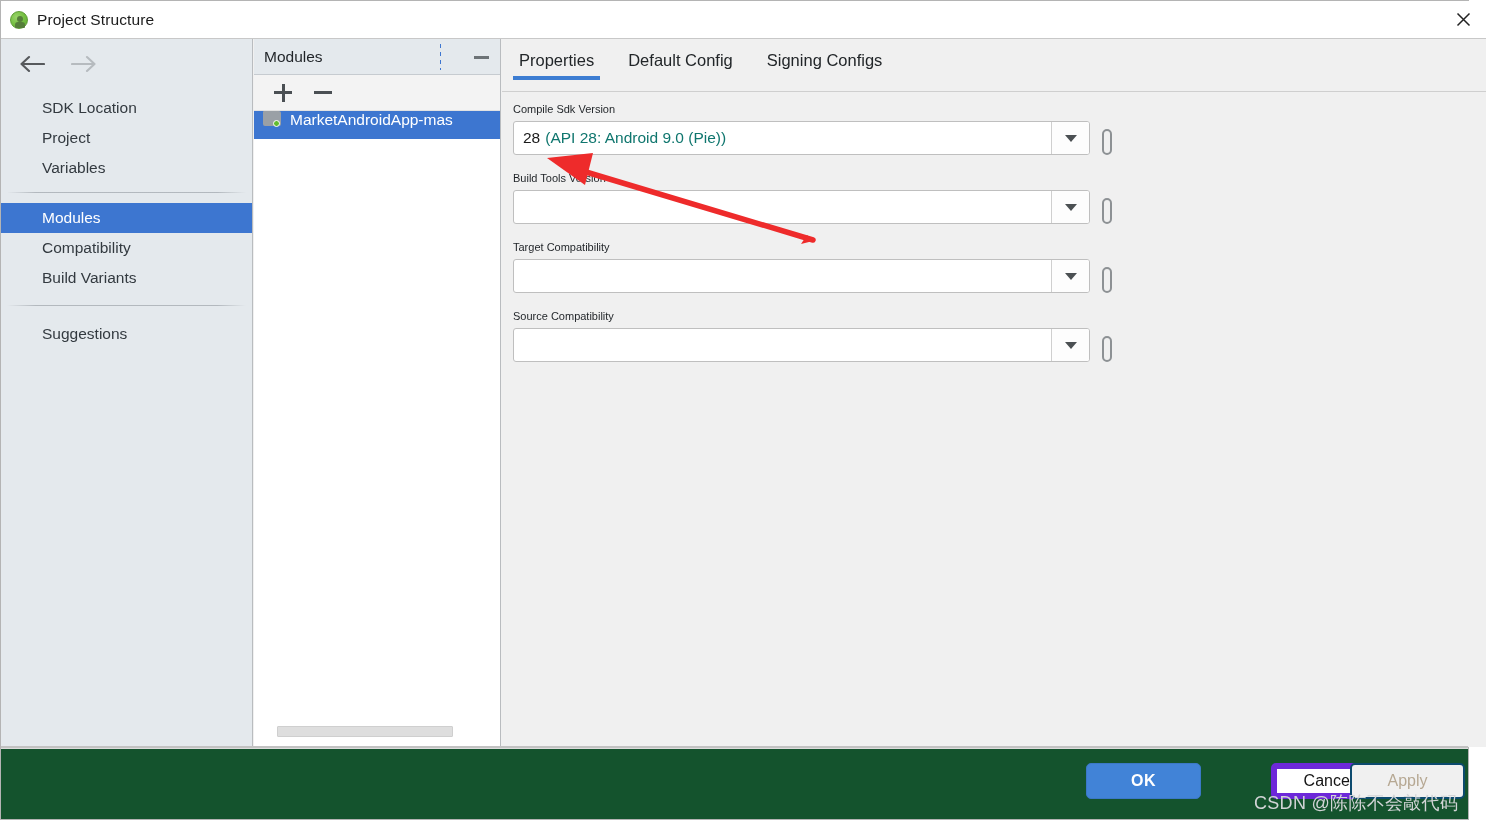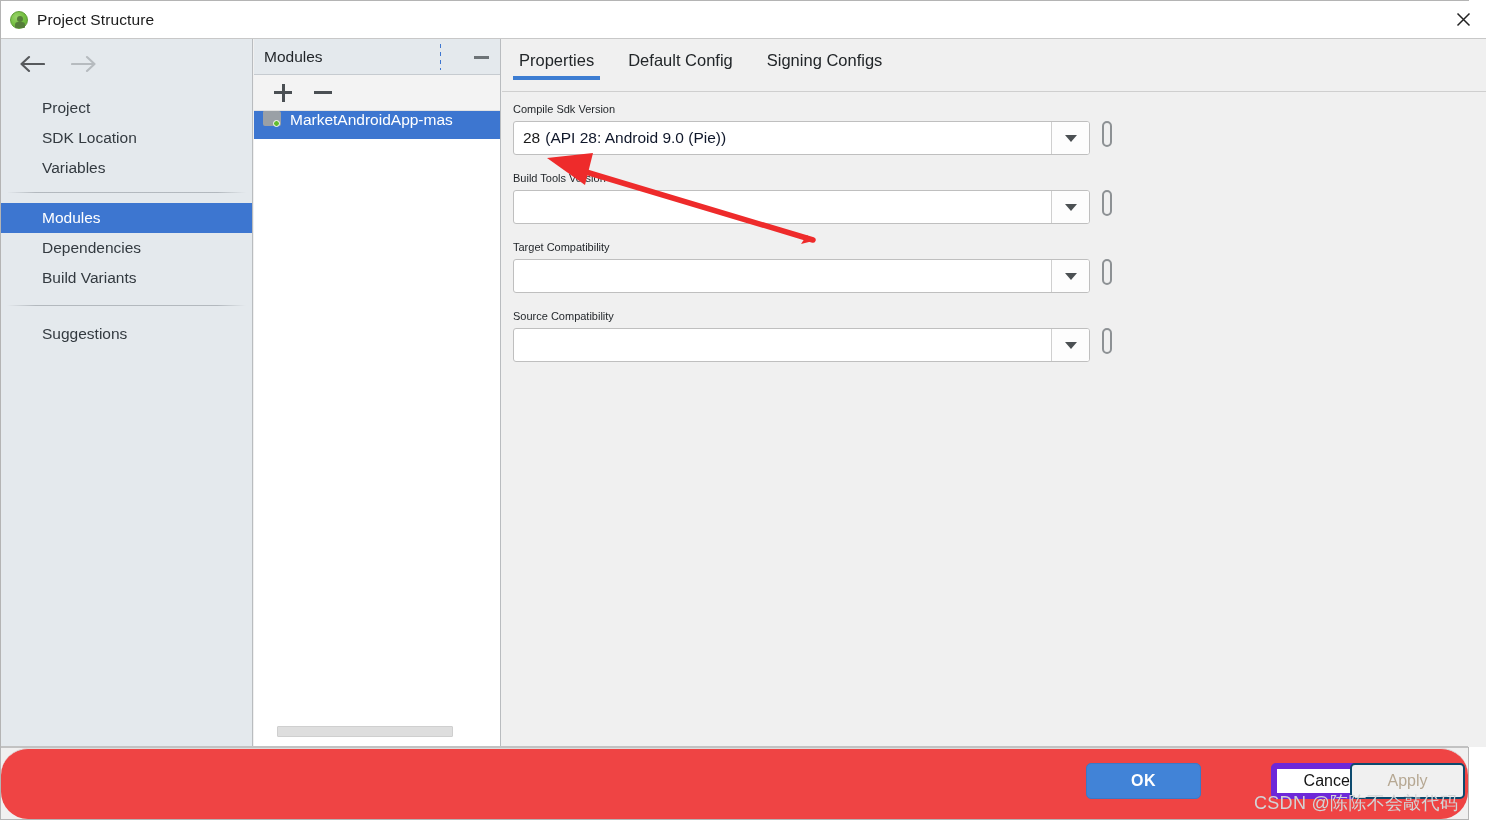--- a/index.html
+++ b/index.html
@@ -193,38 +193,38 @@
   }
 
   .form {
     position: absolute; left: 11px; top: 64px; right: 0;
   }
   .field-label {
     font-size: 11px; color: #1f2327;
     margin-bottom: 6px; white-space: nowrap;
   }
   .field-row {
-    display: flex; align-items: flex-start; gap: 12px;
+    display: flex; align-items: flex-end; gap: 12px;
     margin-bottom: 17px;
   }
   .combo {
     position: relative;
     width: 577px; height: 34px;
     display: flex; align-items: stretch;
     background: #ffffff;
     border: 1px solid #bfbfbf;
     border-radius: 3px;
   }
   .combo .value {
     flex: 1; display: flex; align-items: center;
     padding-left: 9px; font-size: 15.5px;
     overflow: hidden; white-space: nowrap;
   }
   .combo .value .primary { color: #1a1a1a; }
-  .combo .value .secondary { color: #0f172a; margin-left: 5px; }
+  .combo .value .secondary { color: #0f766e; margin-left: 5px; }
   .combo .arrow-btn {
     width: 38px; flex: none;
     border-left: 1px solid #cfcfcf;
     background: #fdfdfd;
     border-radius: 0 2px 2px 0;
     display: flex; align-items: center; justify-content: center;
     cursor: pointer;
   }
   .combo .arrow-btn .caret {
     width: 0; height: 0;
@@ -238,23 +238,22 @@
     background: #f0f0f0;
   }
 
   
   .content-bottom-sep {
     position: absolute; left: 0; right: 0; top: 745px;
     height: 2px; background: #c2c2c2;
   }
   .footer {
     position: absolute; left: 0; right: 0; top: 747px;
-    height: 71px; background: #ef4444;
+    height: 71px; background: #14532d;
     border-top: 1px solid #dcdcdc;
-    border-radius: 27px;
   }
   .btn {
     position: absolute; top: 14px;
     height: 36px;
     font-size: 16px;
     border-radius: 5px;
     display: flex; align-items: center; justify-content: center;
     cursor: pointer; white-space: nowrap;
     font-family: "Liberation Sans", sans-serif;
   }
@@ -307,26 +306,26 @@
         </svg>
       </div>
       <div class="nav-arrow disabled">
         <svg width="26" height="18" viewBox="0 0 26 18">
           <path d="M1,9 L23,9 M16,2 L23.5,9 L16,16" stroke="#b6bbbf" stroke-width="2.1" fill="none" stroke-linecap="round" stroke-linejoin="round"></path>
         </svg>
       </div>
     </div>
 
     <div class="side-list">
+      <div class="side-item">SDK Location</div>
       <div class="side-item">Project</div>
-      <div class="side-item">SDK Location</div>
       <div class="side-item">Variables</div>
       <div class="side-sep"></div>
       <div class="side-item selected">Modules</div>
-      <div class="side-item">Dependencies</div>
+      <div class="side-item">Compatibility</div>
       <div class="side-item">Build Variants</div>
       <div class="side-sep wide"></div>
       <div class="side-item">Suggestions</div>
     </div>
   </div>
 
   <div class="modules-panel">
     <div class="modules-header">
       <span class="modules-title">Modules</span>
       <span class="modules-splitter"></span>

